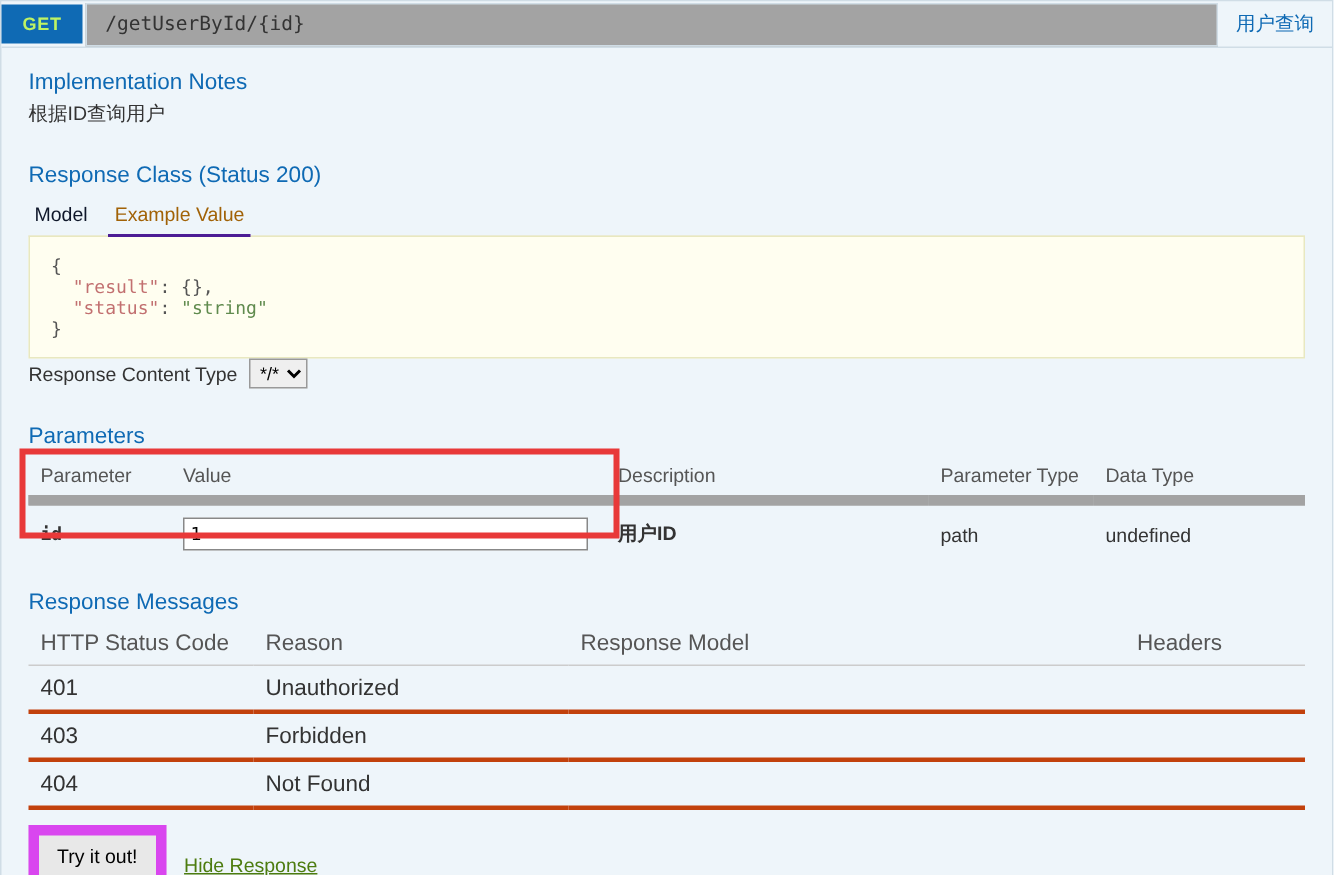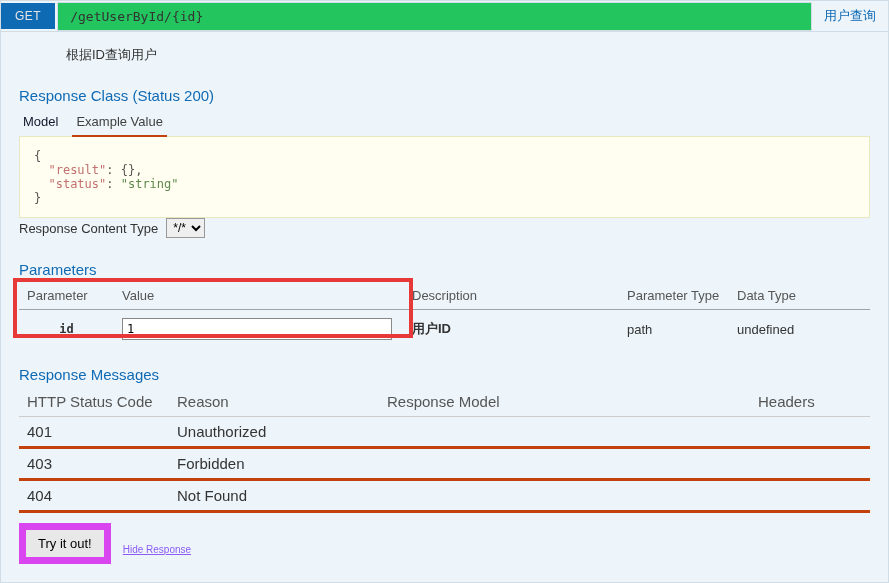--- a/index.html
+++ b/index.html
@@ -1,59 +1,60 @@
 <!DOCTYPE html>
 <html><head>
   <meta charset="utf-8">
   <style>
     * { box-sizing: border-box; margin: 0; padding: 0; }
     body { font-family: "Helvetica Neue", Arial, sans-serif; font-size: 13px; color: #333; background: #fff; }
     .container { width: 889px; border: 1px solid #d0dde6; background: #eef5fa; position: relative; }
     .header { display: flex; align-items: center; background: #eef5fa; border-bottom: 1px solid #d0dde6; }
-    .method-badge { background: #0f6ab4; color: #e5e5e5; padding: 6px 14px; font-weight: normal; font-size: 12px; letter-spacing: 0.5px; text-align: right; }
-    .path { padding: 6px 12px; font-family: Monaco, Consolas, monospace; font-size: 13px; color: #333; flex: 1; background: #22c55e; border: 1px solid #d0dde6; margin-left: 2px; }
+    .method-badge { background: #0f6ab4; color: #bef264; padding: 6px 14px; font-weight: bold; font-size: 12px; letter-spacing: 0.5px; text-align: right; }
+    .path { padding: 6px 12px; font-family: Monaco, Consolas, monospace; font-size: 13px; color: #333; flex: 1; background: #a3a3a3; border: 1px solid #d0dde6; margin-left: 2px; }
     .summary { padding: 6px 12px; color: #0f6ab4; font-size: 13px; text-align: right; }
     .body { padding: 14px 18px 18px; }
     .section-title { color: #0f6ab4; font-size: 15px; font-weight: normal; margin-bottom: 4px; margin-top: 23px; }
     .section-title:first-child { margin-top: 0; }
-    .notes-text { font-size: 13px; color: #333; margin-bottom: 4px; margin-left: 47px; }
+    .notes-text { font-size: 13px; color: #333; margin-bottom: 4px; }
     .ok-text { font-size: 13px; color: #333; margin-bottom: 10px; }
     .tabs { display: flex; gap: 10px; border-bottom: 1px solid #ccc; margin-bottom: 0; }
     .tab { padding: 6px 4px; color: #0f172a; cursor: pointer; font-size: 13px; }
-    .tab.active { color: #404040; border-bottom: 2px solid #c2410c; margin-bottom: -1px; }
+    .tab.active { color: #a16207; border-bottom: 2px solid #4c1d95; margin-bottom: -1px; }
     .example-box { background: #fffef0; border: 1px solid #e8e8c0; padding: 12px 14px; font-family: Monaco, Consolas, monospace; font-size: 12px; white-space: pre; color: #555; margin-top: -1px; }
     .example-box .key { color: #c27070; }
     .example-box .str { color: #608b4e; }
     .content-type-row { font-size: 13px; display: flex; align-items: center; gap: 8px; }
     .content-type-row select { border: 1px solid #999; font-size: 12px; padding: 1px 2px; }
-    .param-name { font-family: Monaco, Consolas, monospace; font-weight: bold; font-size: 12px; text-align: center; }
+    .param-name { font-family: Monaco, Consolas, monospace; font-weight: bold; font-size: 12px; }
     .param-input { width: 270px; padding: 3px 4px; border: 1px solid #888; font-family: Monaco, Consolas, monospace; font-size: 12px; }
     .full-params-table { width: 100%; border-collapse: collapse; font-size: 13px; table-layout: fixed; }
-    .full-params-table th { text-align: left; font-weight: normal; color: #555; padding: 6px 8px; border-bottom: 1px solid #a3a3a3; }
+    .full-params-table th { text-align: left; font-weight: normal; color: #555; padding: 6px 8px; border-bottom: 7px solid #a3a3a3; }
     .full-params-table td { padding: 8px 8px; vertical-align: middle; }
     .red-box { position: absolute; border: 4px solid #e83939; pointer-events: none; }
     .resp-table { width: 100%; border-collapse: collapse; font-size: 15px; margin-top: 4px; }
     .resp-table th { text-align: left; font-weight: normal; color: #555; padding: 6px 8px; border-bottom: 1px solid #ccc; }
     .resp-table td { padding: 6px 8px; border-bottom: 3px solid #c2410c; }
     .actions { margin-top: 10px; display: flex; align-items: center; gap: 12px; }
     .try-btn { background: #e8e8e8; border: 7px solid #d946ef; padding: 6px 12px; font-size: 13px; cursor: pointer; }
-    .hide-link { color: #8b5cf6; text-decoration: underline; font-size: 10px; cursor: pointer; margin-top: 12px; }
+    .hide-link { color: #4d7c0f; text-decoration: underline; font-size: 13px; cursor: pointer; margin-top: 12px; }
     .params-region { position: relative; }
   </style>
 </head>
 <body>
 
 <div class="container">
   <div class="header">
     <div class="method-badge">GET</div>
     <div class="path">/getUserById/{id}</div>
     <div class="summary">用户查询</div>
   </div>
 
   <div class="body">
+    <div class="section-title">Implementation Notes</div>
     <div class="notes-text">根据ID查询用户</div>
 
     <div class="section-title">Response Class (Status 200)</div>
 
     <div class="tabs">
       <div class="tab">Model</div>
       <div class="tab active">Example Value</div>
     </div>
     <div class="example-box">{
   <span class="key">"result"</span>: {},

